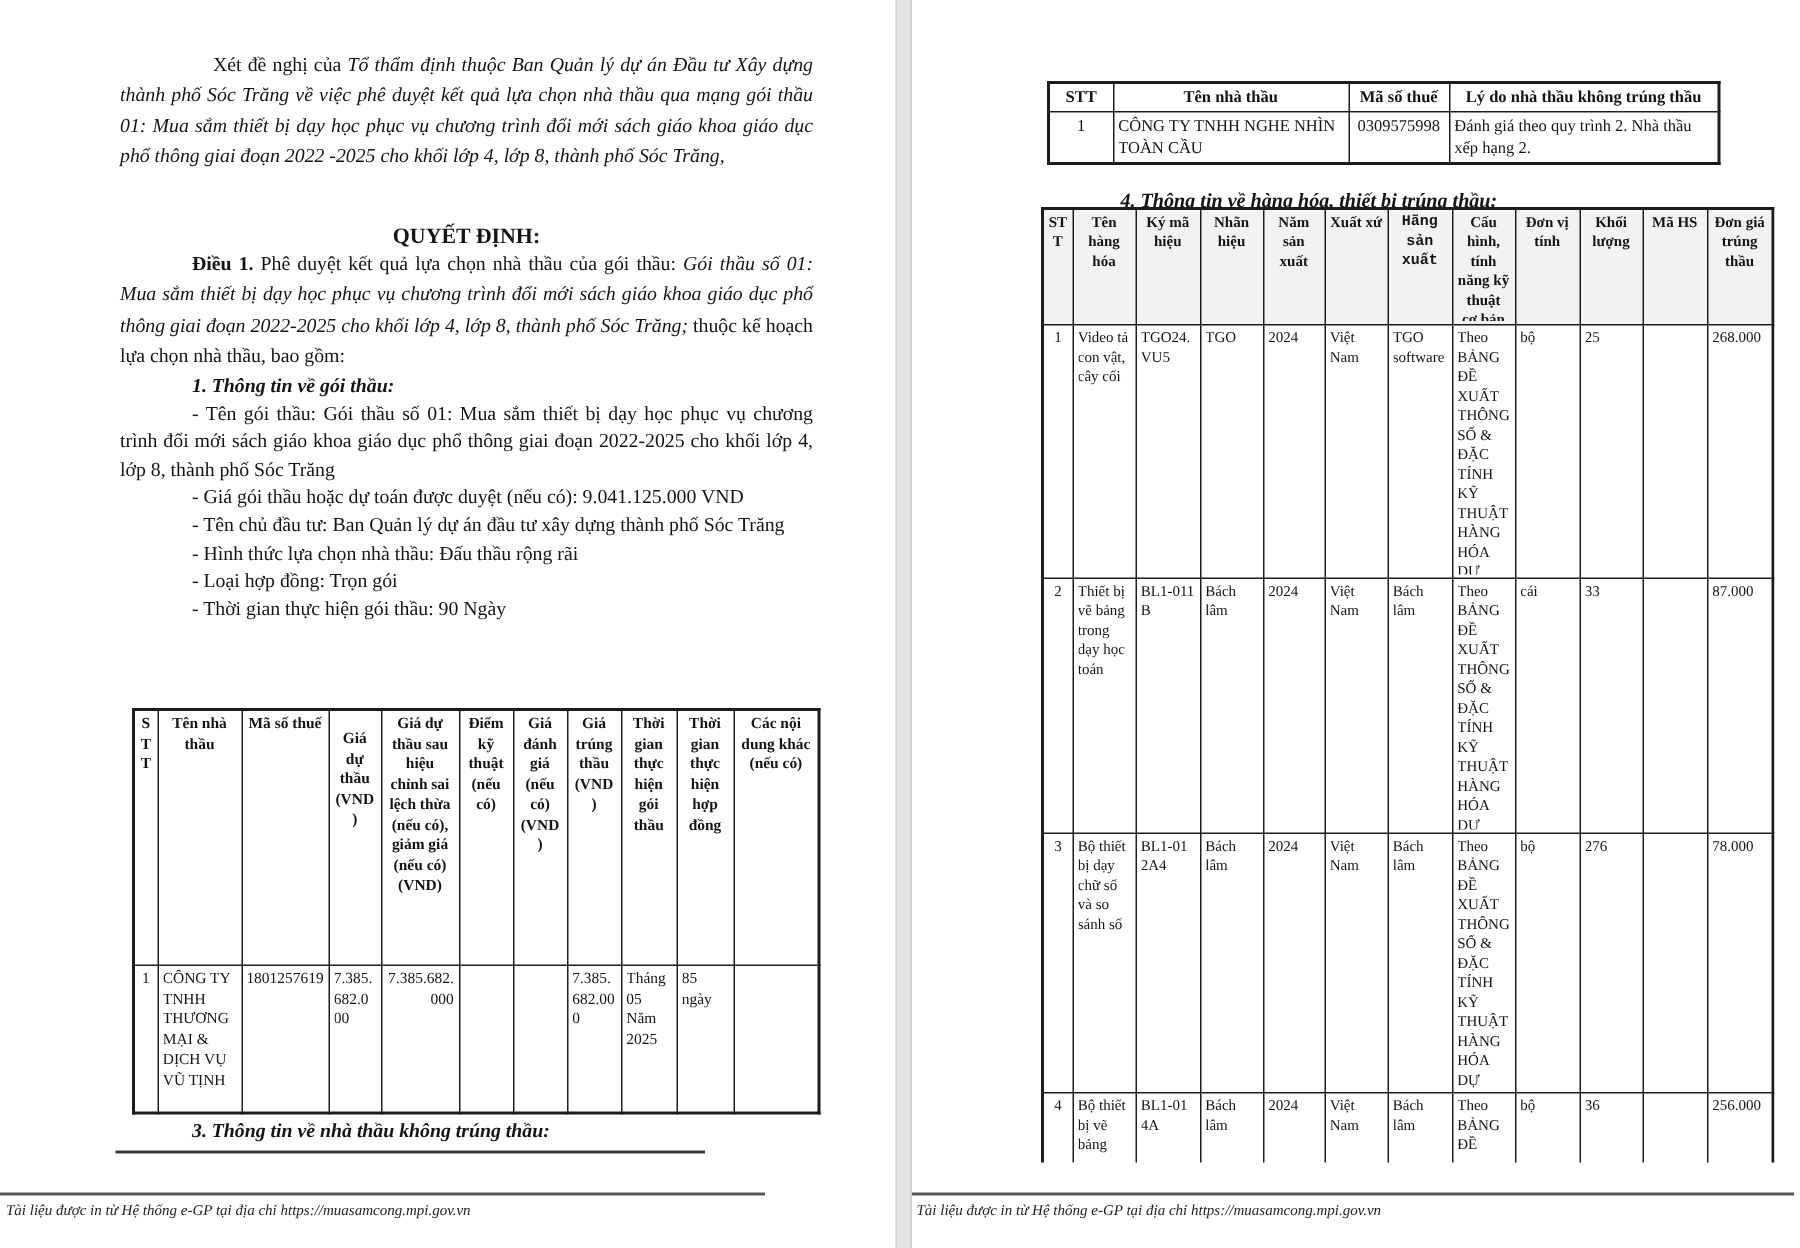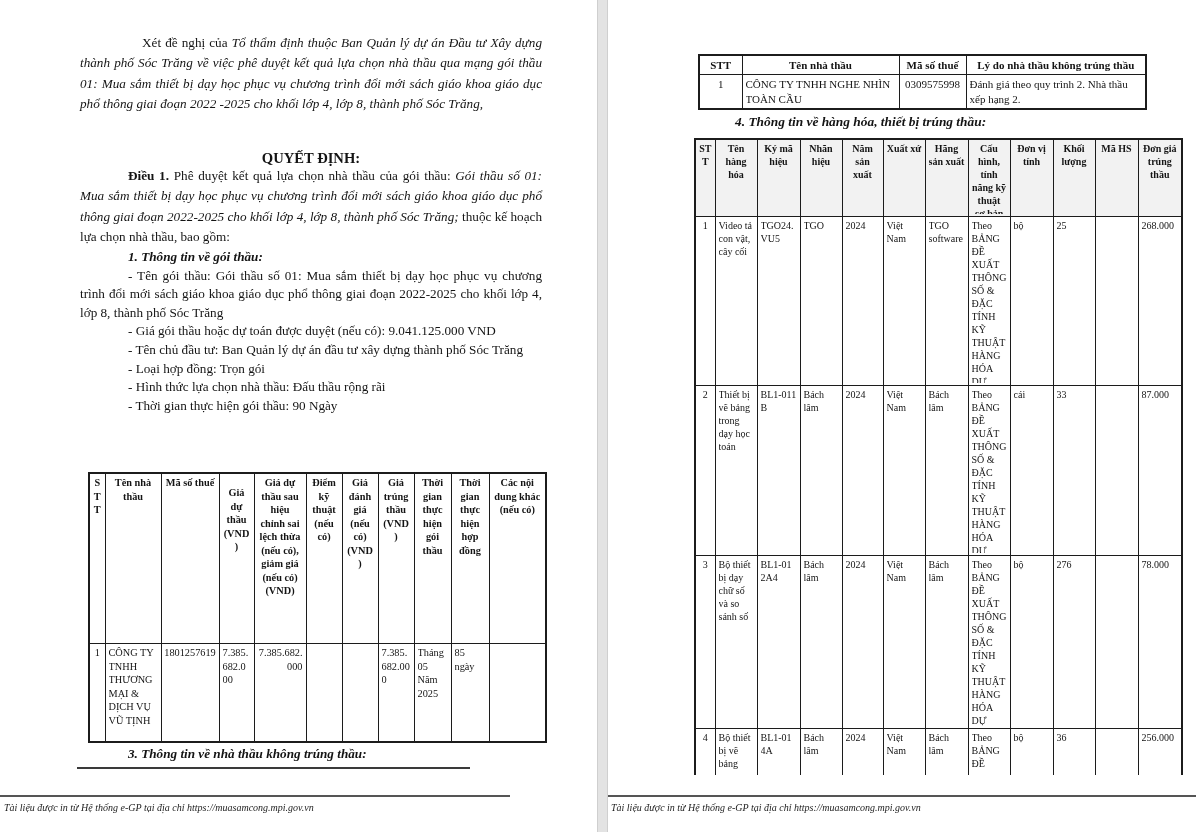--- a/index.html
+++ b/index.html
@@ -54,42 +54,42 @@
   .tbl-loser td:first-child{text-align:center;}
   .tbl-loser td:nth-child(3){text-align:center;}
 
   
   #goods-wrap{position:absolute;left:86px;top:138px;width:489px;height:637px;overflow:hidden;}
   .tbl-goods{width:487px;font-size:10px;line-height:13px;}
   .tbl-goods th{background:#f2f2f2;line-height:13px;}
   .tbl-goods th:first-child,.tbl-goods td:first-child{word-break:break-all;text-align:center;}
   .tbl-goods td:nth-child(3){word-break:break-all;}
 
-  #heading4{position:absolute;left:90px;top:114px;width:470px;margin:0;
+  #heading4{position:absolute;left:90px;top:114px;width:470px;margin:12px;
             font-weight:bold;font-style:italic;font-size:13.4px;text-indent:37px;}
 </style>
 </head>
 <body>
 
 <div class="page" id="page1">
 
   <p class="blk" id="para1"><span>Xét đề nghị của </span><i>Tổ thẩm định thuộc Ban Quản lý dự án Đầu tư Xây dựng thành phố Sóc Trăng về việc phê duyệt kết quả lựa chọn nhà thầu qua mạng gói thầu 01: Mua sắm thiết bị dạy học phục vụ chương trình đổi mới sách giáo khoa giáo dục phổ thông giai đoạn 2022 -2025 cho khối lớp 4, lớp 8, thành phố Sóc Trăng,</i></p>
 
   <p class="blk" id="decision-title">QUYẾT ĐỊNH:</p>
 
   <p class="blk" id="article1"><b>Điều 1.</b><span> Phê duyệt kết quả lựa chọn nhà thầu của gói thầu: </span><i>Gói thầu số 01: Mua sắm thiết bị dạy học phục vụ chương trình đổi mới sách giáo khoa giáo dục phổ thông giai đoạn 2022-2025 cho khối lớp 4, lớp 8, thành phố Sóc Trăng;</i><span> thuộc kế hoạch lựa chọn nhà thầu, bao gồm:</span></p>
 
   <div class="blk" id="sec-block">
     <p class="sec-h">1. Thông tin về gói thầu:</p>
     <div>
         <p class="bullet">- Tên gói thầu: Gói thầu số 01: Mua sắm thiết bị dạy học phục vụ chương trình đổi mới sách giáo khoa giáo dục phổ thông giai đoạn 2022-2025 cho khối lớp 4, lớp 8, thành phố Sóc Trăng</p>
         <p class="bullet">- Giá gói thầu hoặc dự toán được duyệt (nếu có): 9.041.125.000 VND</p>
         <p class="bullet">- Tên chủ đầu tư: Ban Quản lý dự án đầu tư xây dựng thành phố Sóc Trăng</p>
+        <p class="bullet">- Hình thức lựa chọn nhà thầu: Đấu thầu rộng rãi</p>
         <p class="bullet">- Loại hợp đồng: Trọn gói</p>
-        <p class="bullet">- Hình thức lựa chọn nhà thầu: Đấu thầu rộng rãi</p>
         <p class="bullet">- Thời gian thực hiện gói thầu: 90 Ngày</p>
       </div>
   </div>
 
   <table class="tbl tbl-winner">
       <colgroup>
         <col style="width: 16px;">
         <col style="width: 56px;">
         <col style="width: 58px;">
         <col style="width: 35px;">
@@ -261,21 +261,21 @@
             <th>
               <div class="cin" style="height: 72px;">Nhãn hiệu</div>
             </th>
             <th>
               <div class="cin" style="height: 72px;">Năm sản xuất</div>
             </th>
             <th>
               <div class="cin" style="height: 72px;">Xuất xứ</div>
             </th>
             <th>
-              <div class="cin" style="height: 72px;">Hãng sản xuất</div>
+              <div class="cin" style="height: 72px; font-family: Liberation Mono, monospace;">Hãng sản xuất</div>
             </th>
             <th>
               <div class="cin" style="height: 72px;">Cấu hình, tính năng kỹ thuật cơ bản</div>
             </th>
             <th>
               <div class="cin" style="height: 72px;">Đơn vị tính</div>
             </th>
             <th>
               <div class="cin" style="height: 72px;">Khối lượng</div>
             </th>

